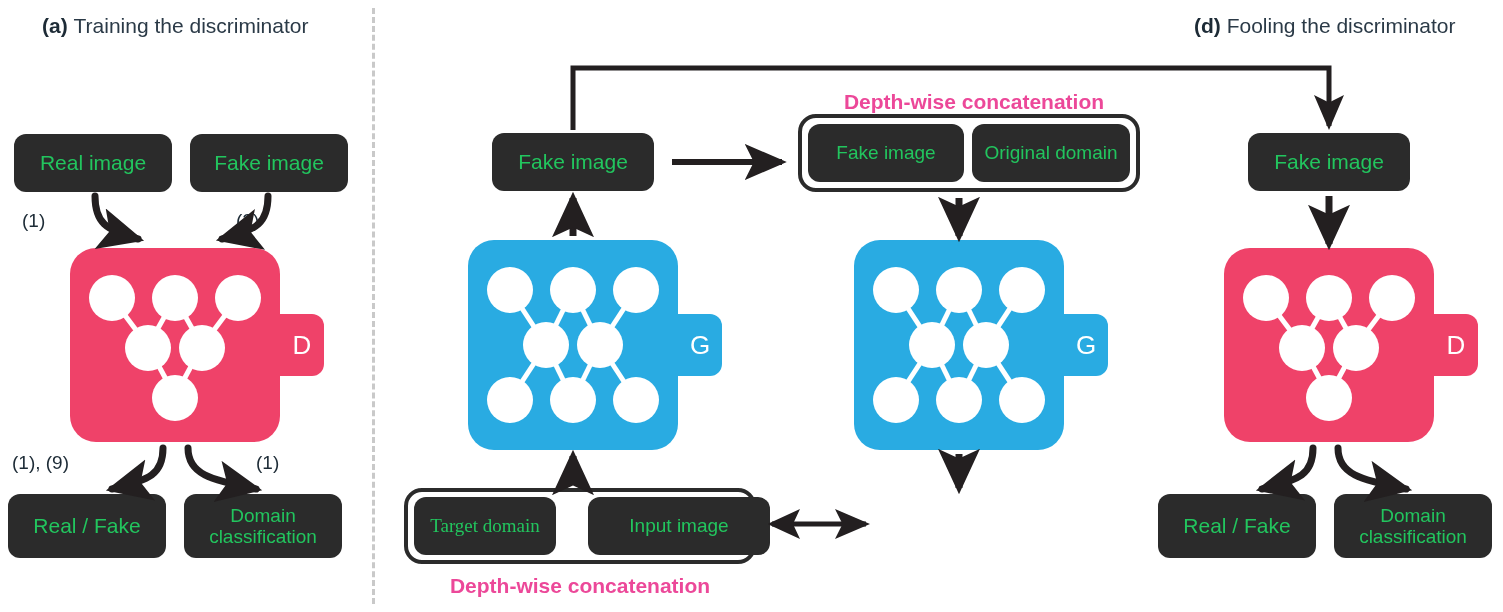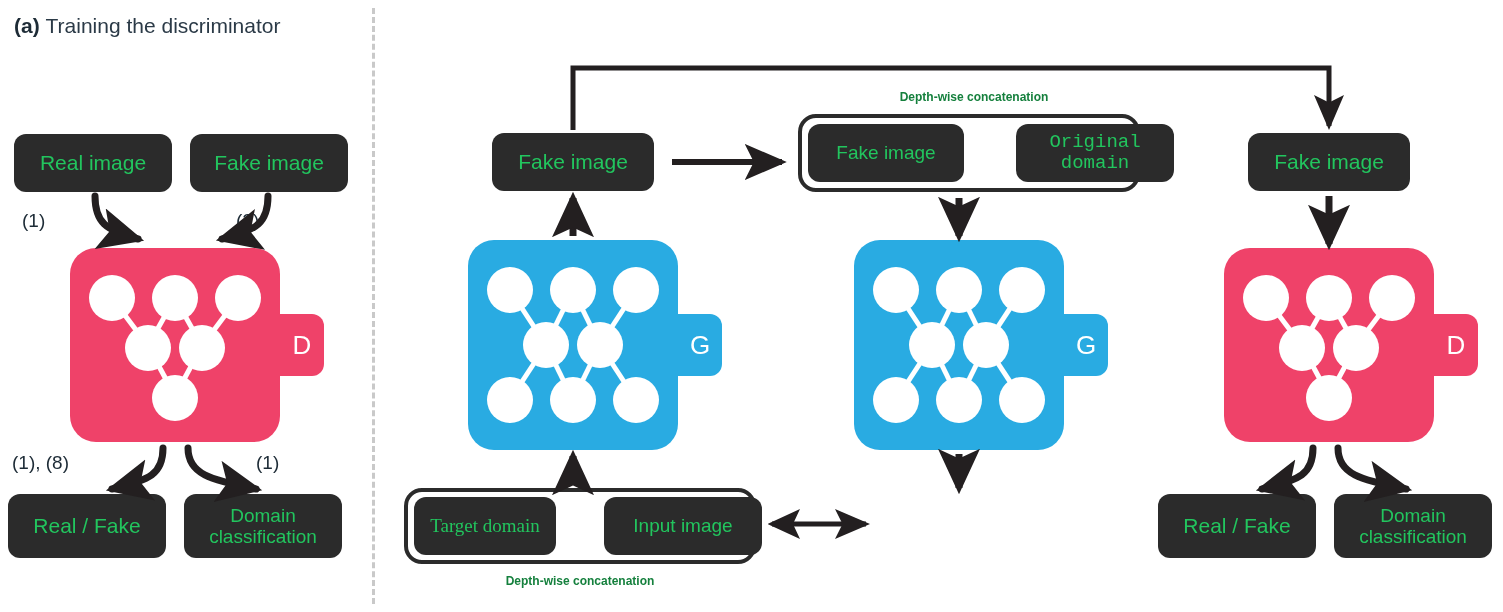--- a/index.html
+++ b/index.html
@@ -1,48 +1,52 @@
 <!DOCTYPE html>
 <html><head>
 <meta charset="utf-8">
 <style>
   html,body{margin:0;padding:0;background:#ffffff;}
   body{font-family:"Liberation Sans","DejaVu Sans",sans-serif;}
   #canvas{position:relative;width:1503px;height:612px;background:#ffffff;overflow:hidden;}
 
-  .panel-title{position:absolute;font-size:21px;color:#2b3a47;white-space:nowrap;letter-spacing:0;}
+  .panel-title{position:absolute;font-size:21px;color:#2b3a47;white-space:nowrap;letter-spacing:0;margin-left:28px;}
   .panel-title .tag{font-weight:bold;color:#1d2b36;}
 
   .dark-box{position:absolute;background:#2b2b2b;border-radius:12px;
             display:flex;align-items:center;justify-content:center;text-align:center;
             color:#22c55e;font-size:21px;line-height:1.12;box-sizing:border-box;padding:12px 6px;}
   .dark-box.small{font-size:19px;}
 
   .concat-wrap{position:absolute;border:4px solid #2b2b2b;border-radius:18px;box-sizing:border-box;background:#ffffff;}
-  .concat-label{position:absolute;font-size:12px;font-weight:bold;color:#15803d;white-space:nowrap;text-align:center;}
+  .concat-label{position:absolute;font-size:21px;font-weight:bold;color:#ec4899;white-space:nowrap;text-align:center;}
 
   .net{position:absolute;}
   .net .body{position:absolute;left:0;top:0;width:100%;height:100%;border-radius:26px;}
   .net .tab{position:absolute;border-radius:0 12px 12px 0;display:flex;align-items:center;justify-content:center;color:#fff;font-size:26px;}
   .net svg{position:absolute;left:0;top:0;overflow:visible;}
 
   .step-label{position:absolute;font-size:19px;color:#1d2b36;white-space:nowrap;}
 
   .divider{position:absolute;border-left:3px dashed #c9c9c9;}
 
   svg.overlay{position:absolute;left:0;top:0;width:1503px;height:612px;pointer-events:none;overflow:visible;}
 </style>
 </head>
 <body>
 
 <div id="canvas">
 
   <div class="panel-title" style="left:14px;top:14px;">
     <span class="tag">(a) </span>
     <span>Training the discriminator</span>
+  </div>
+  <div class="panel-title" style="left:1166px;top:14px;">
+    <span class="tag">(d) </span>
+    <span>Fooling the discriminator</span>
   </div>
 
   <div class="divider" style="left:372px;top:8px;height:596px;"></div>
 
   <div class="dark-box" style="left:14px;top:134px;width:158px;height:58px;">Real image</div>
   <div class="dark-box" style="left:190px;top:134px;width:158px;height:58px;">Fake image</div>
 
   <div class="step-label" style="left:22px;top:210px;">(1)</div>
   <div class="step-label" style="left:236px;top:210px;">(2)</div>
 
@@ -62,21 +66,21 @@
         <circle cx="42" cy="50" r="23"></circle>
         <circle cx="105" cy="50" r="23"></circle>
         <circle cx="168" cy="50" r="23"></circle>
         <circle cx="78" cy="100" r="23"></circle>
         <circle cx="132" cy="100" r="23"></circle>
         <circle cx="105" cy="150" r="23"></circle>
       </g>
     </svg>
   </div>
 
-  <div class="step-label" style="left:12px;top:452px;">(1), (8)</div>
+  <div class="step-label" style="left:12px;top:452px;">(1), (9)</div>
   <div class="step-label" style="left:256px;top:452px;">(1)</div>
 
   <div class="dark-box" style="left:8px;top:494px;width:158px;height:64px;">Real / Fake</div>
   <div class="dark-box small" style="left:184px;top:494px;width:158px;height:64px;">Domain classification</div>
 
   <div class="dark-box" style="left:492px;top:133px;width:162px;height:58px;">Fake image</div>
 
   <div class="net" style="left:468px;top:240px;width:210px;height:210px;">
     <div class="body" style="background:#29abe2;"></div>
     <div class="tab" style="left:210px;top:74px;width:44px;height:62px;background:#29abe2;">G</div>
@@ -99,27 +103,27 @@
         <circle cx="132" cy="105" r="23"></circle>
         <circle cx="42" cy="160" r="23"></circle>
         <circle cx="105" cy="160" r="23"></circle>
         <circle cx="168" cy="160" r="23"></circle>
       </g>
     </svg>
   </div>
 
   <div class="concat-wrap" style="left:404px;top:488px;width:352px;height:76px;"></div>
   <div class="dark-box small" style="left:414px;top:497px;width:142px;height:58px;font-family:Liberation Serif, serif;">Target domain</div>
-  <div class="dark-box small" style="left:604px;top:497px;width:158px;height:58px;">Input image</div>
+  <div class="dark-box small" style="left:588px;top:497px;width:182px;height:58px;">Input image</div>
   <div class="concat-label" style="left:404px;top:574px;width:352px;">Depth-wise concatenation</div>
 
   <div class="concat-label" style="left:798px;top:90px;width:352px;">Depth-wise concatenation</div>
   <div class="concat-wrap" style="left:798px;top:114px;width:342px;height:78px;"></div>
   <div class="dark-box small" style="left:808px;top:124px;width:156px;height:58px;">Fake image</div>
-  <div class="dark-box small" style="left:1016px;top:124px;width:158px;height:58px;font-family:Liberation Mono, monospace;">Original domain</div>
+  <div class="dark-box small" style="left:972px;top:124px;width:158px;height:58px;">Original domain</div>
 
   <div class="net" style="left:854px;top:240px;width:210px;height:210px;">
     <div class="body" style="background:#29abe2;"></div>
     <div class="tab" style="left:210px;top:74px;width:44px;height:62px;background:#29abe2;">G</div>
     <svg width="210" height="210" viewBox="0 0 210 210">
       <g stroke="#ffffff" stroke-width="5">
         <line x1="42" y1="50" x2="78" y2="105"></line>
         <line x1="105" y1="50" x2="78" y2="105"></line>
         <line x1="105" y1="50" x2="132" y2="105"></line>
         <line x1="168" y1="50" x2="132" y2="105"></line>

